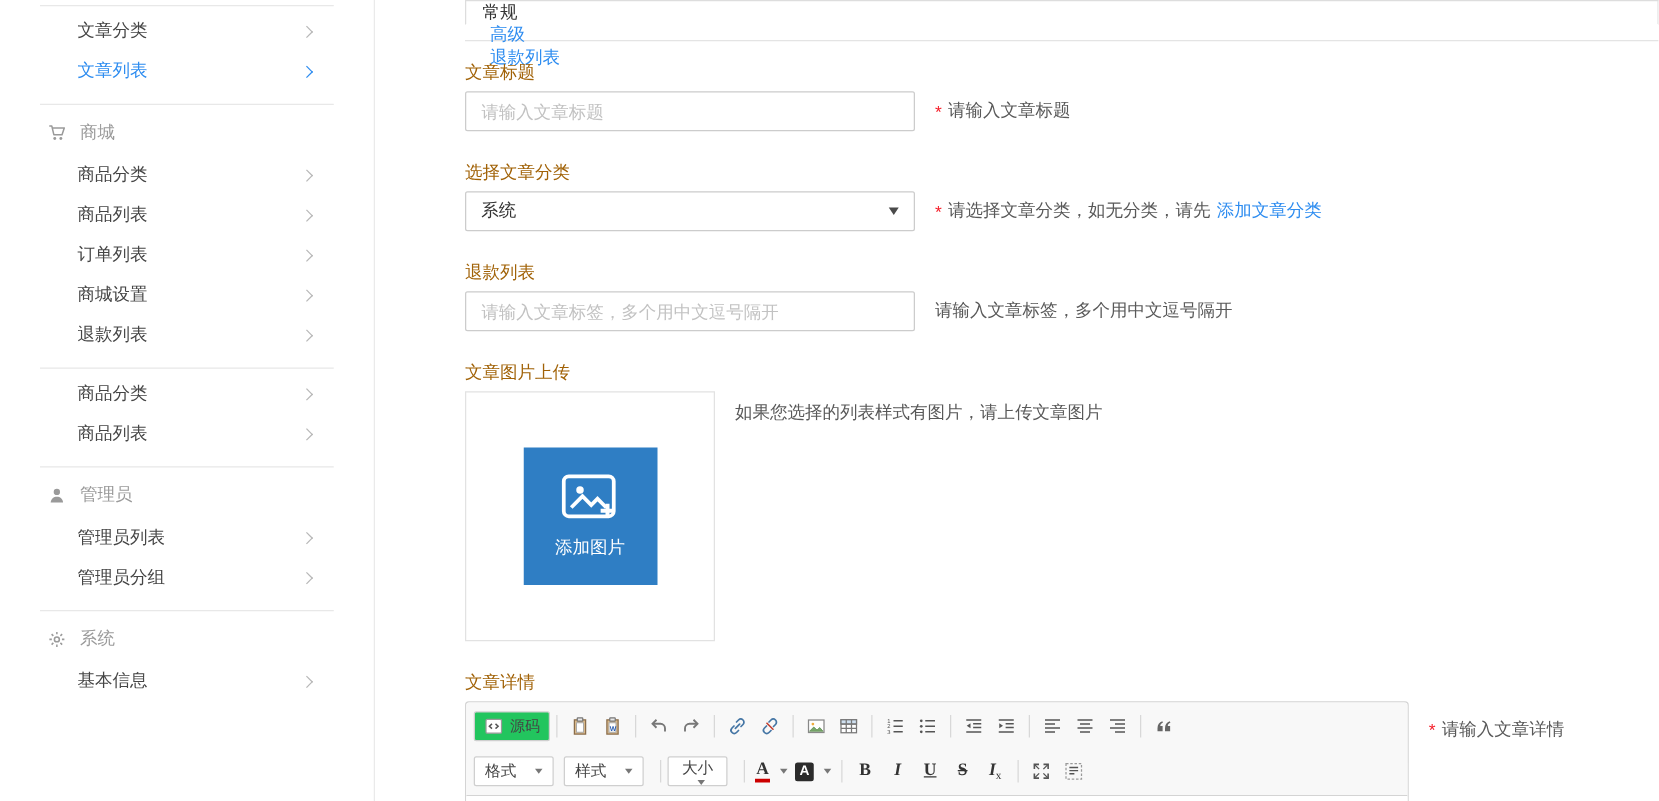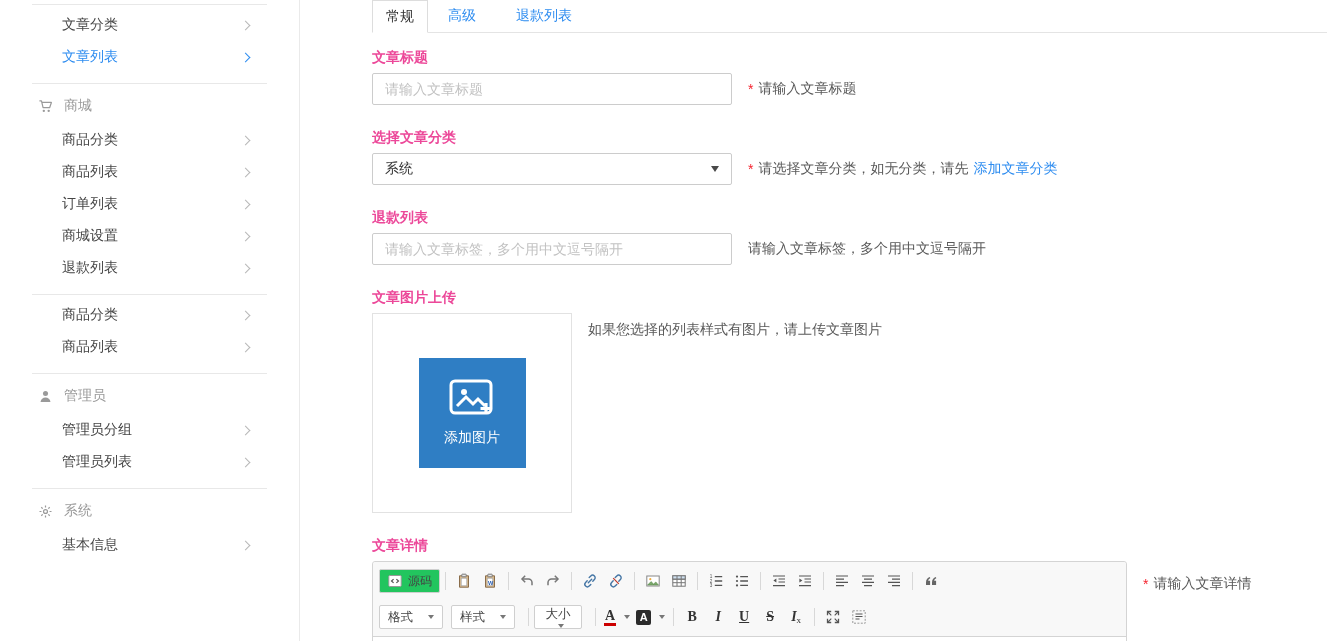--- a/index.html
+++ b/index.html
@@ -17,26 +17,26 @@
   .side-header { height:36px; display:flex; align-items:center; gap:11px; padding-left:38px; color:#9a9a9a; cursor:pointer; }
   .side-icon { width:15px; height:15px; display:inline-flex; color:#9a9a9a; }
   .side-icon svg { width:15px; height:15px; }
   .side-header-label { font-size:14px; }
   .side-item { height:32px; display:flex; align-items:center; justify-content:space-between; padding-left:62px; padding-right:50px; color:#454545; cursor:pointer; }
   .side-item .chev { width:7px; height:7px; border-top:1.5px solid #b7b7b7; border-right:1.5px solid #b7b7b7; transform:rotate(45deg); }
   .side-item.active { color:#2d8cf0; }
   .side-item.active .chev { border-color:#2d8cf0; }
   
   main { flex:1; padding-left:72px; overflow:hidden; }
-  .tabs { display:flex; align-items:stretch; height:33px; border-bottom:1px solid #e4e4e4; }
+  .tabs { display:flex; align-items:stretch; height:33px; border-bottom:1px solid #e4e4e4;flex-direction:column; }
   .tab { display:flex; align-items:center; padding:0 20px; color:#2d8cf0; cursor:pointer; font-size:14px; }
   .tab.active { color:#333; background:#fff; border:1px solid #ddd; border-bottom:1px solid #fff; margin-bottom:-1px; padding:0 13px; cursor:default; }
   .form { padding-top:14px; }
   .field { margin-bottom:22px; }
-  .field-label { font-size:14px; font-weight:700; line-height:20px; margin-bottom:6px; color:#ec4899; }
+  .field-label { font-size:14px; font-weight:400; line-height:20px; margin-bottom:6px; color:#a16207; }
   .row { display:flex; align-items:center; }
   .row.top { align-items:flex-start; }
   .text-input { width:360px; height:32px; border:1px solid #ccc; border-radius:2px; padding:0 12px; font-size:14px; color:#333; outline:none; font-family:inherit; background:#fff; }
   .text-input::placeholder { color:#c2c2c2; }
   .select { width:360px; height:32px; border:1px solid #ccc; border-radius:2px; padding:0 12px; background:#fff; display:flex; align-items:center; justify-content:space-between; cursor:pointer; }
   .sel-caret { width:0; height:0; border-left:4.5px solid transparent; border-right:4.5px solid transparent; border-top:6px solid #4a4a4a; }
   .hint { margin-left:16px; font-size:14px; color:#595959; display:flex; align-items:center; white-space:nowrap; }
   .hint.top { margin-top:8px; }
   .req { color:#f5222d; margin-right:5px; font-size:14px; }
   .hint a { color:#2d8cf0; text-decoration:none; margin-left:5px; cursor:pointer;text-align:center; }
@@ -140,25 +140,25 @@
     <div class="side-header">
       <span class="side-icon">
           <svg viewBox="0 0 16 16">
             <circle cx="8" cy="4.8" r="2.7" fill="currentColor"></circle>
             <path d="M2.7 13.8c.4-3.1 2.5-4.8 5.3-4.8s4.9 1.7 5.3 4.8z" fill="currentColor"></path>
           </svg>
         </span>
       <span class="side-header-label">管理员</span>
     </div>
     <div class="side-item">
+      <span>管理员列表</span>
+      <span class="chev"></span>
+    </div>
+    <div class="side-item">
       <span>管理员分组</span>
-      <span class="chev"></span>
-    </div>
-    <div class="side-item">
-      <span>管理员列表</span>
       <span class="chev"></span>
     </div>
   </nav>
   <div class="side-divider"></div>
 
   <nav class="side-section">
     <div class="side-header">
       <span class="side-icon">
           <svg viewBox="0 0 16 16">
             <circle cx="8" cy="8" r="2.1" fill="none" stroke="currentColor" stroke-width="1.3"></circle>

